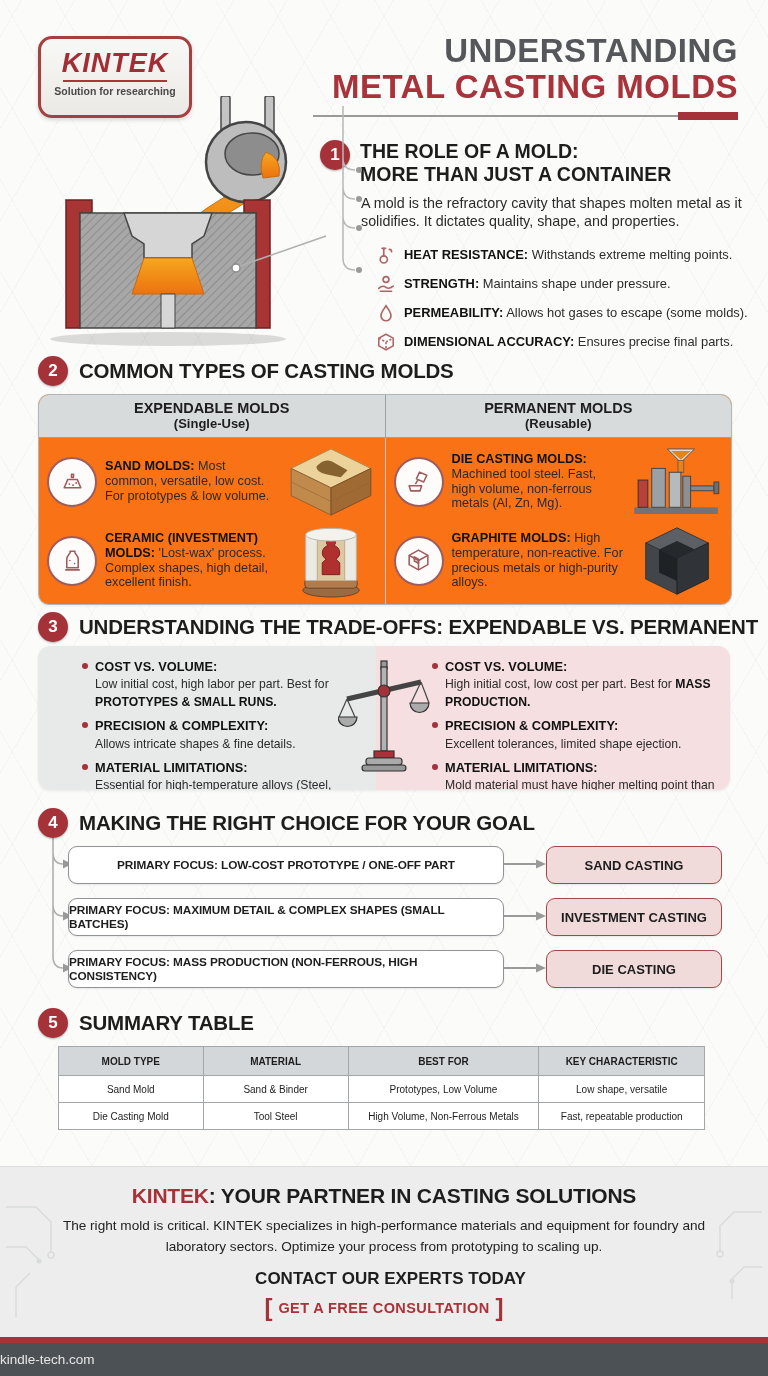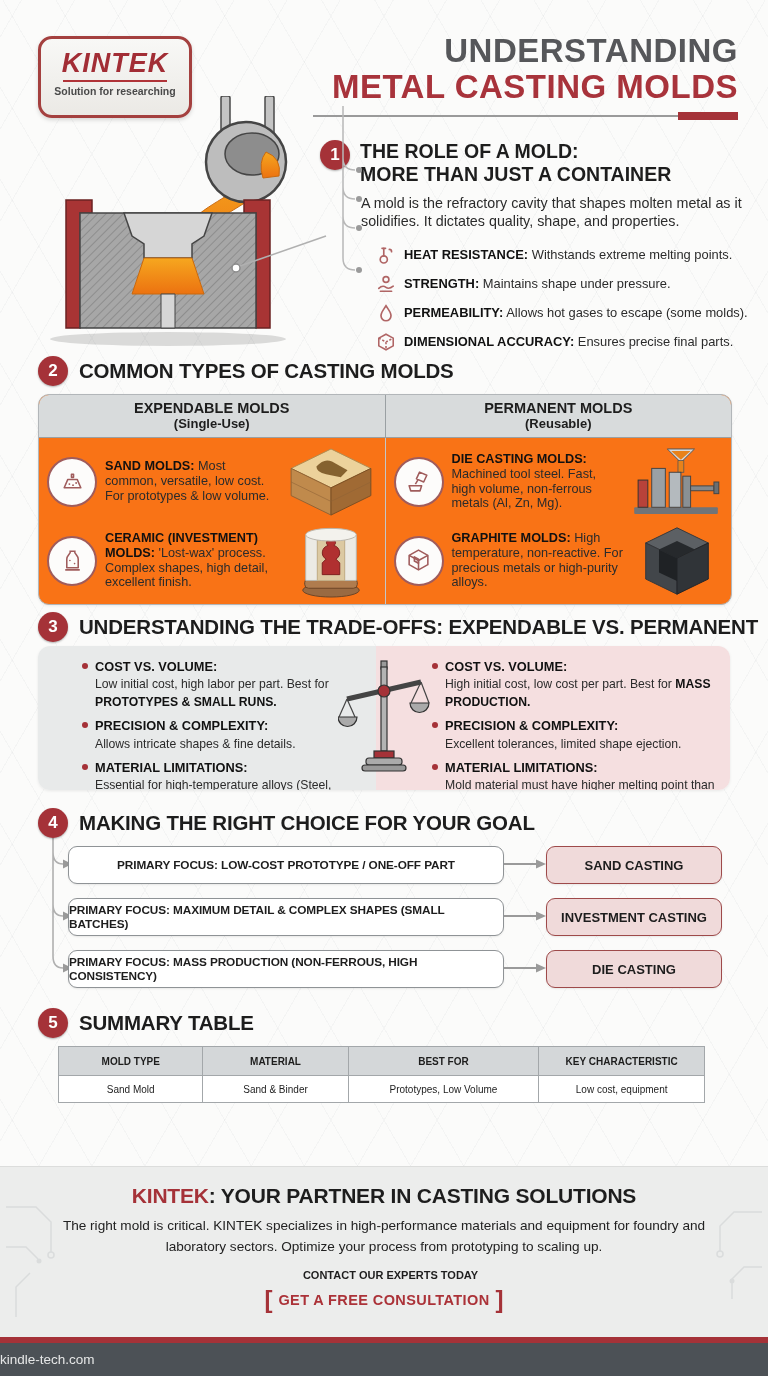--- a/index.html
+++ b/index.html
@@ -86,21 +86,21 @@
   .sum-table th{background:#d4d7d9;border:1px solid #a3a7aa;height:26px;font-weight:800;}
   .sum-table td{border:1px solid #a3a7aa;height:24px;text-align:center;background:#fff;}
   .sum-table tr.stripe td{background:#e9ebec;}
   .c1{width:145px;} .c2{width:145px;} .c3{width:192px;} .c4{width:165px;}
   
   .footer-main{position:absolute;left:0;top:1166px;width:768px;height:171px;background:#ecedec;
         text-align:center;z-index:2;border-top:1px solid #dcdddc;}
   .f-title{margin-top:17px;font-size:21px;font-weight:800;letter-spacing:-.2px;color:#1d1d1d;}
   .f-title .brand{color:#a53238;}
   .f-body{width:648px;margin:7px auto 0;font-size:13.6px;line-height:1.55;color:#222;}
-  .f-contact{margin-top:12px;font-size:11px;font-weight:800;color:#1d1d1d;margin-left:13px;}
+  .f-contact{margin-top:12px;font-size:17px;font-weight:800;color:#1d1d1d;margin-left:13px;}
   .f-cta{margin-top:7px;display:inline-flex;align-items:center;gap:6px;cursor:pointer;}
   .f-cta .br{font-size:24px;font-weight:700;color:#a53238;line-height:1;}
   .f-cta .lbl{font-size:14.5px;font-weight:800;letter-spacing:.4px;color:#ab3238;}
   .footer-red{position:absolute;left:0;top:1337px;width:768px;height:6px;background:#a53238;z-index:2;}
   .footer-bar{position:absolute;left:0;top:1343px;width:768px;height:33px;background:#4c5156;z-index:2;
         display:flex;align-items:center;}
   .f-site{font-size:13.5px;color:#e6e7e7;}
   .circuit{position:absolute;z-index:1;opacity:.5;}
 </style>
 </head>
@@ -425,21 +425,27 @@
         <th class="c2">MATERIAL</th>
         <th class="c3">BEST FOR</th>
         <th class="c4">KEY CHARACTERISTIC</th>
       </tr>
     </thead>
     <tbody>
       <tr>
         <td>Sand Mold</td>
         <td>Sand &amp; Binder</td>
         <td>Prototypes, Low Volume</td>
-        <td>Low cost, equipment</td>
+        <td>Low shape, versatile</td>
+      </tr>
+      <tr>
+        <td>Die Casting Mold</td>
+        <td>Tool Steel</td>
+        <td>High Volume, Non-Ferrous Metals</td>
+        <td>Fast, repeatable production</td>
       </tr>
     </tbody>
   </table>
 
   <div class="footer-main">
     <svg class="circuit" style="left:6px;top:20px;" width="70" height="130" viewBox="0 0 70 130">
         <g fill="none" stroke="#c9ccce" stroke-width="1.5">
           <path d="M0,20 h30 l15,15 v30"></path>
           <path d="M0,60 h20 l12,12"></path>
           <path d="M10,130 v-30 l14,-14"></path>

